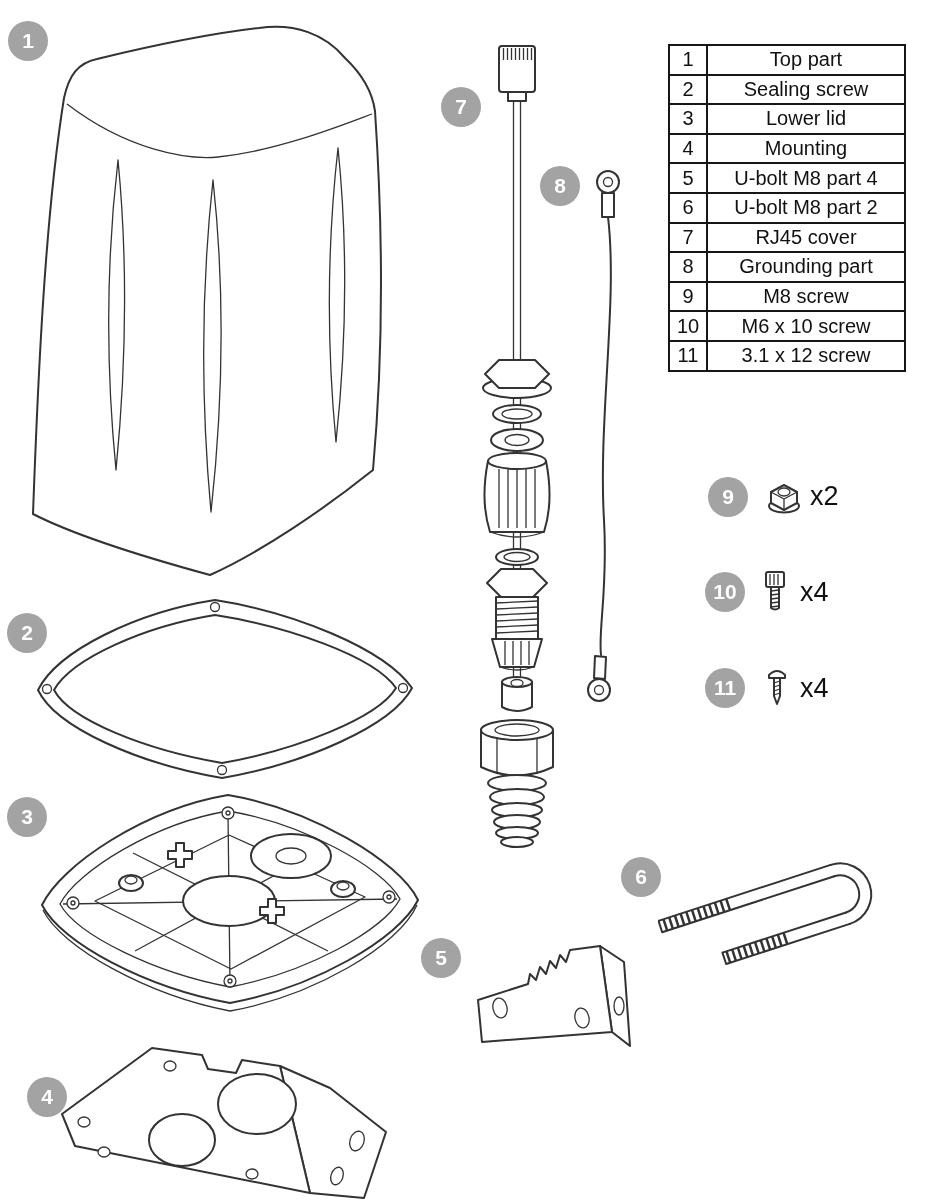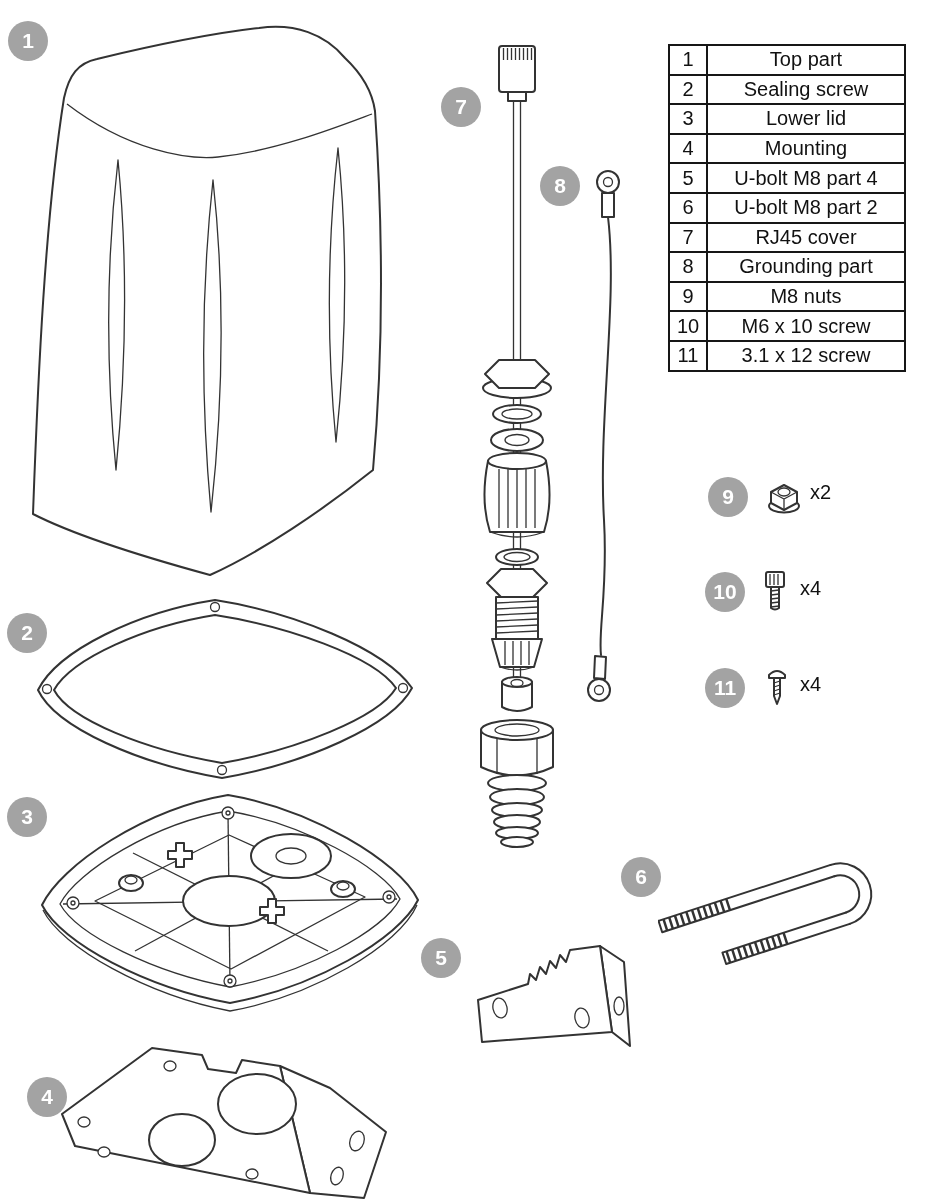--- a/index.html
+++ b/index.html
@@ -23,21 +23,21 @@
   svg .thinw{ fill:#fff;  stroke:var(--line,#333); stroke-width:1.3; }
   svg .thread { fill:none; stroke:var(--line,#333); stroke-width:12; stroke-dasharray:2.5 3.5; }
   #parts-table { position:absolute; left:668px; top:44px; width:238px; border-collapse:collapse; table-layout:fixed; }
   #parts-table td {
     border:2px solid var(--table_border,#161616);
     font-size:20px; color:var(--text,#111);
     text-align:center; height:29.6px; padding:0 3px;
     overflow:hidden; white-space:nowrap;
   }
   #parts-table td.num { width:38px; }
-  .qty { position:absolute; font-size:20px; color:var(--text,#111); }
+  .qty { position:absolute; font-size:27px; color:var(--text,#111); }
 </style>
 </head>
 <body>
 
 <div id="canvas">
 
   <div class="badge" style="left:8px;top:21px;">1</div>
   <div class="badge" style="left:7px;top:613px;">2</div>
   <div class="badge" style="left:7px;top:797px;">3</div>
   <div class="badge" style="left:27px;top:1077px;">4</div>
@@ -243,21 +243,21 @@
       <tr>
           <td class="num">7</td>
           <td>RJ45 cover</td>
         </tr>
       <tr>
           <td class="num">8</td>
           <td>Grounding part</td>
         </tr>
       <tr>
           <td class="num">9</td>
-          <td>M8 nuts</td>
+          <td>M8 screw</td>
         </tr>
       <tr>
           <td class="num">10</td>
           <td>M6 x 10 screw</td>
         </tr>
       <tr>
           <td class="num">11</td>
           <td>3.1 x 12 screw</td>
         </tr>
     </tbody>

